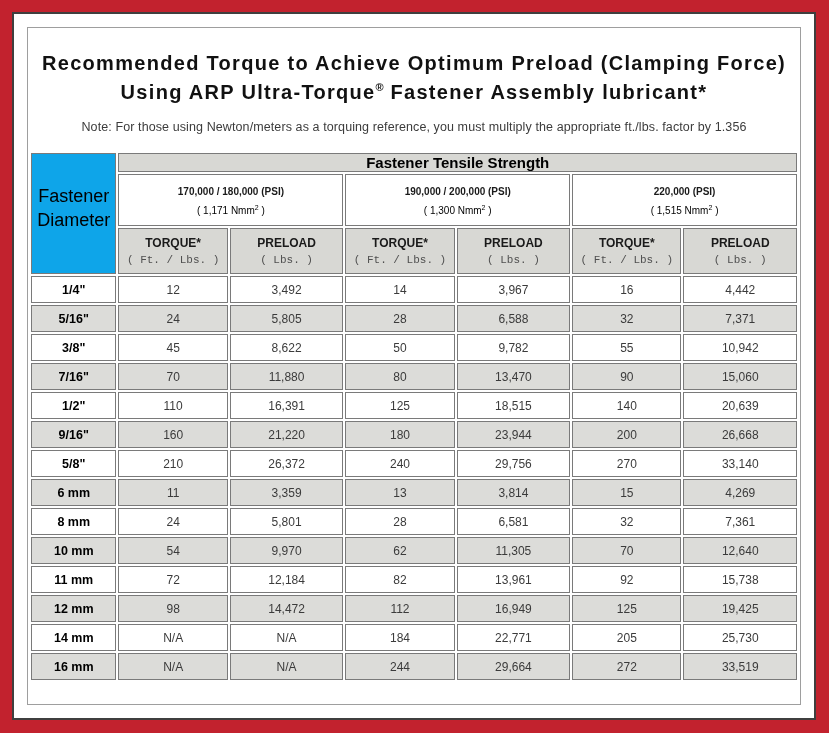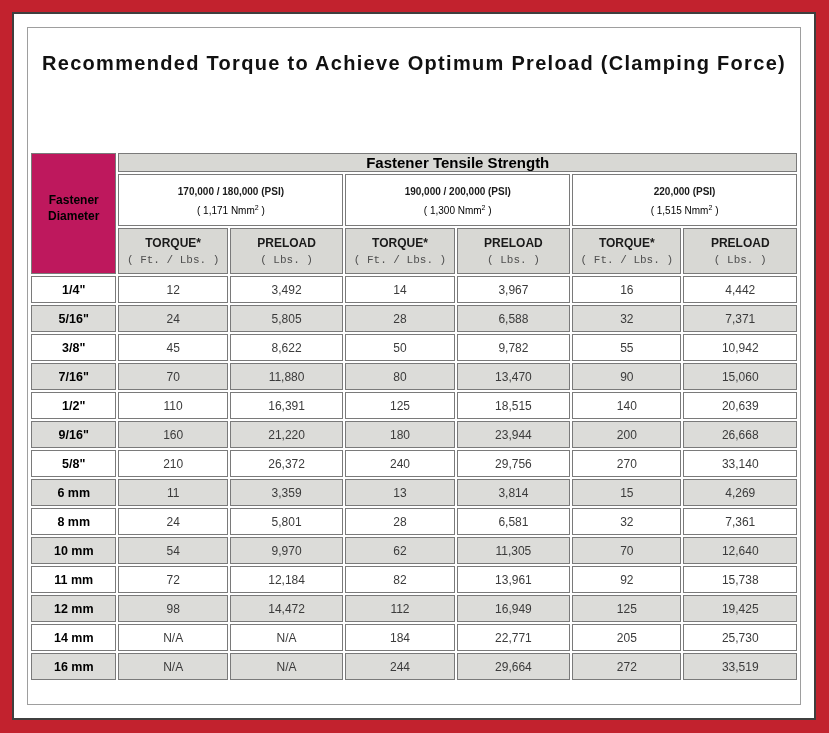--- a/index.html
+++ b/index.html
@@ -59,25 +59,25 @@
   col.c-preload { width: 15.0%; }
 
   th.tensile-header {
     background: #d8d8d4;
     height: 16px;
     font-size: 15px;
     font-weight: bold;
     color: #000;
   }
   th.diameter-header {
-    background: #be185d;
+    background: #0ea5e9;
     vertical-align: bottom;
     padding-bottom: 10px;
-    font-size: 12px;
-    font-weight: bold;
+    font-size: 18px;
+    font-weight: normal;
     color: #000;
     line-height: 1.3;
   }
   th.psi-cell { background: #ffffff; height: 52px; }
   .psi-value { display: block; font-size: 10px; font-weight: bold; color: #1a1a1a; margin-top: 2px; }
   .nmm-value { display: block; font-size: 10px; font-weight: normal; color: #000000; margin-top: 7px; }
   .nmm-sup   { vertical-align: super; font-size: 0.7em; }
 
   th.colhead-cell { background: #d8d8d4; height: 46px; }
   .colhead-label { display: block; font-size: 12px; font-weight: bold; color: #1a1a1a; }
@@ -99,20 +99,22 @@
   tbody tr.alt th.dia, tbody tr.alt td { background: #dcdcd9; }
 </style>
 </head>
 <body>
 
 <div class="panel">
   <div class="panel-inner">
 
     <div class="title-block">
       <div class="title-line">Recommended Torque to Achieve Optimum Preload (Clamping Force)</div>
+      <div class="title-line"><span>Using ARP Ultra-Torque</span><span class="sup-reg">®</span><span> Fastener Assembly lubricant*</span></div>
+      <div class="note">Note: For those using Newton/meters as a torquing reference, you must multiply the appropriate ft./lbs. factor by 1.356</div>
     </div>
 
     <table class="torque">
       <colgroup>
         <col class="c-dia">
         <col class="c-torque">
           <col class="c-preload">
         <col class="c-torque">
           <col class="c-preload">
         <col class="c-torque">

